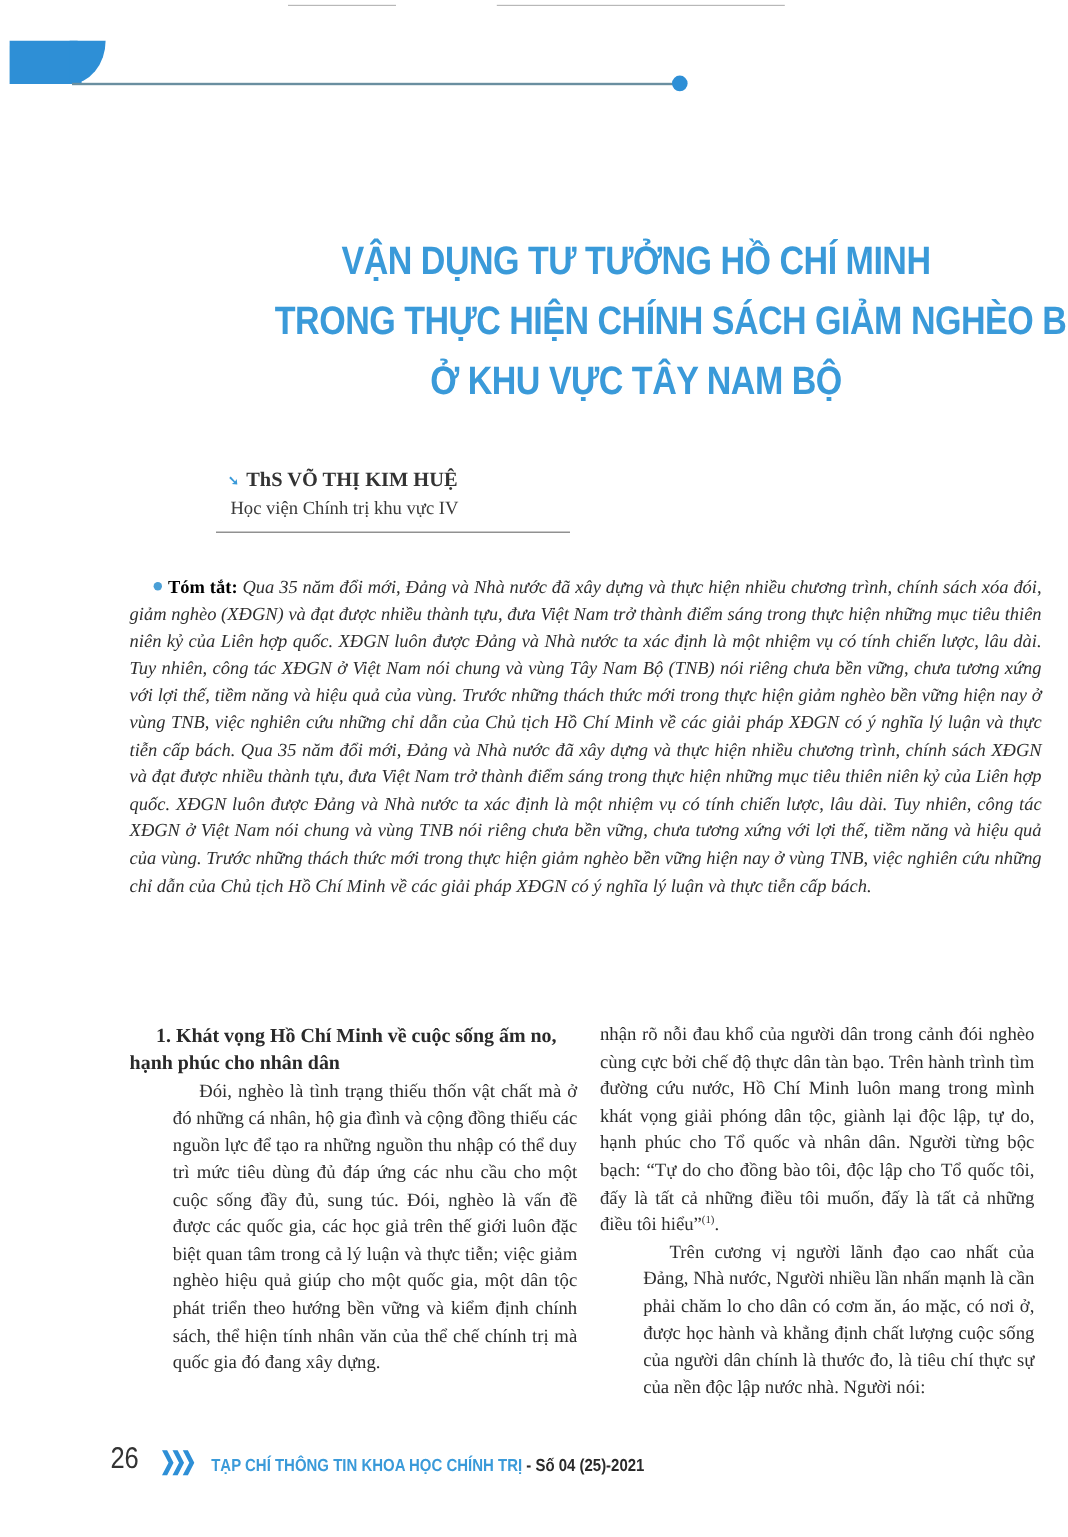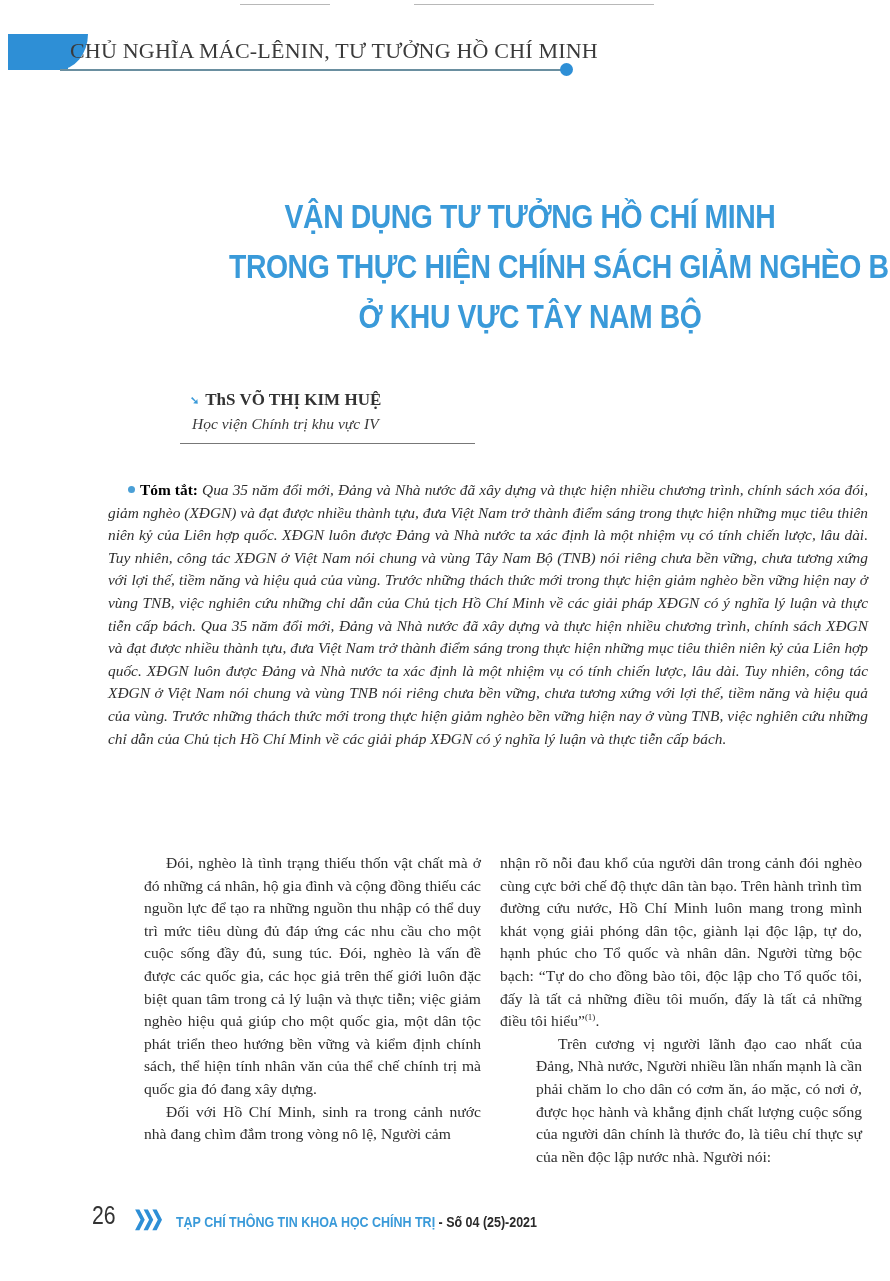--- a/index.html
+++ b/index.html
@@ -103,21 +103,20 @@
       color: #333;
       display: flex;
       align-items: center;
       gap: 6px;
     }
     .byline .arrow-icon {
       font-size: 11px;
       color: #3a9ad9;
     }
     .byline .affiliation {
-      font-style: italic;
       font-size: 15.5px;
       color: #3a3a3a;
       margin-top: 5px;
       padding-left: 2px;
     }
     .byline .rule {
       margin-top: 10px;
       width: 295px;
       height: 1px;
       background: #777;
@@ -233,21 +232,20 @@
   </style>
 </head>
 <body>
 
 <div class="top-rule" style="left:240px;width:90px;"></div>
 <div class="top-rule" style="left:414px;width:240px;"></div>
 
 <div class="section-header">
   <div class="tab"></div>
   <div class="tab-curve"></div>
-  <div class="title">CHỦ NGHĨA MÁC-LÊNIN, TƯ TƯỞNG HỒ CHÍ MINH</div>
   <div class="rule"></div>
   <div class="dot"></div>
 </div>
 
 <div class="article-title">
   <div>VẬN DỤNG TƯ TƯỞNG HỒ CHÍ MINH</div>
   <div>TRONG THỰC HIỆN CHÍNH SÁCH GIẢM NGHÈO BỀN VỮNG</div>
   <div>Ở KHU VỰC TÂY NAM BỘ</div>
 </div>
 
@@ -261,22 +259,22 @@
 </div>
 
 <div class="abstract">
   <p>
     <span class="bullet-icon"></span><span class="label">Tóm tắt:</span>
     <span class="body-italic">Qua 35 năm đổi mới, Đảng và Nhà nước đã xây dựng và thực hiện nhiều chương trình, chính sách xóa đói, giảm nghèo (XĐGN) và đạt được nhiều thành tựu, đưa Việt Nam trở thành điểm sáng trong thực hiện những mục tiêu thiên niên kỷ của Liên hợp quốc. XĐGN luôn được Đảng và Nhà nước ta xác định là một nhiệm vụ có tính chiến lược, lâu dài. Tuy nhiên, công tác XĐGN ở Việt Nam nói chung và vùng Tây Nam Bộ (TNB) nói riêng chưa bền vững, chưa tương xứng với lợi thế, tiềm năng và hiệu quả của vùng. Trước những thách thức mới trong thực hiện giảm nghèo bền vững hiện nay ở vùng TNB, việc nghiên cứu những chỉ dẫn của Chủ tịch Hồ Chí Minh về các giải pháp XĐGN có ý nghĩa lý luận và thực tiễn cấp bách. Qua 35 năm đổi mới, Đảng và Nhà nước đã xây dựng và thực hiện nhiều chương trình, chính sách XĐGN và đạt được nhiều thành tựu, đưa Việt Nam trở thành điểm sáng trong thực hiện những mục tiêu thiên niên kỷ của Liên hợp quốc. XĐGN luôn được Đảng và Nhà nước ta xác định là một nhiệm vụ có tính chiến lược, lâu dài. Tuy nhiên, công tác XĐGN ở Việt Nam nói chung và vùng TNB nói riêng chưa bền vững, chưa tương xứng với lợi thế, tiềm năng và hiệu quả của vùng. Trước những thách thức mới trong thực hiện giảm nghèo bền vững hiện nay ở vùng TNB, việc nghiên cứu những chỉ dẫn của Chủ tịch Hồ Chí Minh về các giải pháp XĐGN có ý nghĩa lý luận và thực tiễn cấp bách.</span>
   </p>
 </div>
 
 <div class="col col-left">
+  <h2>1. Khát vọng Hồ Chí Minh về cuộc sống ấm no, hạnh phúc cho nhân dân</h2>
   <p class="indent">Đói, nghèo là tình trạng thiếu thốn vật chất mà ở đó những cá nhân, hộ gia đình và cộng đồng thiếu các nguồn lực để tạo ra những nguồn thu nhập có thể duy trì mức tiêu dùng đủ đáp ứng các nhu cầu cho một cuộc sống đầy đủ, sung túc. Đói, nghèo là vấn đề được các quốc gia, các học giả trên thế giới luôn đặc biệt quan tâm trong cả lý luận và thực tiễn; việc giảm nghèo hiệu quả giúp cho một quốc gia, một dân tộc phát triển theo hướng bền vững và kiểm định chính sách, thể hiện tính nhân văn của thể chế chính trị mà quốc gia đó đang xây dựng.</p>
-  <p class="indent">Đối với Hồ Chí Minh, sinh ra trong cảnh nước nhà đang chìm đắm trong vòng nô lệ, Người cảm</p>
 </div>
 
 <div class="col col-right">
   <p><span>nhận rõ nỗi đau khổ của người dân trong cảnh đói nghèo cùng cực bởi chế độ thực dân tàn bạo. Trên hành trình tìm đường cứu nước, Hồ Chí Minh luôn mang trong mình khát vọng giải phóng dân tộc, giành lại độc lập, tự do, hạnh phúc cho Tổ quốc và nhân dân. Người từng bộc bạch: “Tự do cho đồng bào tôi, độc lập cho Tổ quốc tôi, đấy là tất cả những điều tôi muốn, đấy là tất cả những điều tôi hiểu”</span><sup>(1)</sup><span>.</span></p>
   <p class="indent">Trên cương vị người lãnh đạo cao nhất của Đảng, Nhà nước, Người nhiều lần nhấn mạnh là cần phải chăm lo cho dân có cơm ăn, áo mặc, có nơi ở, được học hành và khẳng định chất lượng cuộc sống của người dân chính là thước đo, là tiêu chí thực sự của nền độc lập nước nhà. Người nói:</p>
 </div>
 
 <div class="footer">
   <span class="page-number">26</span>
   <span class="chevrons-icon">❯❯❯</span>

